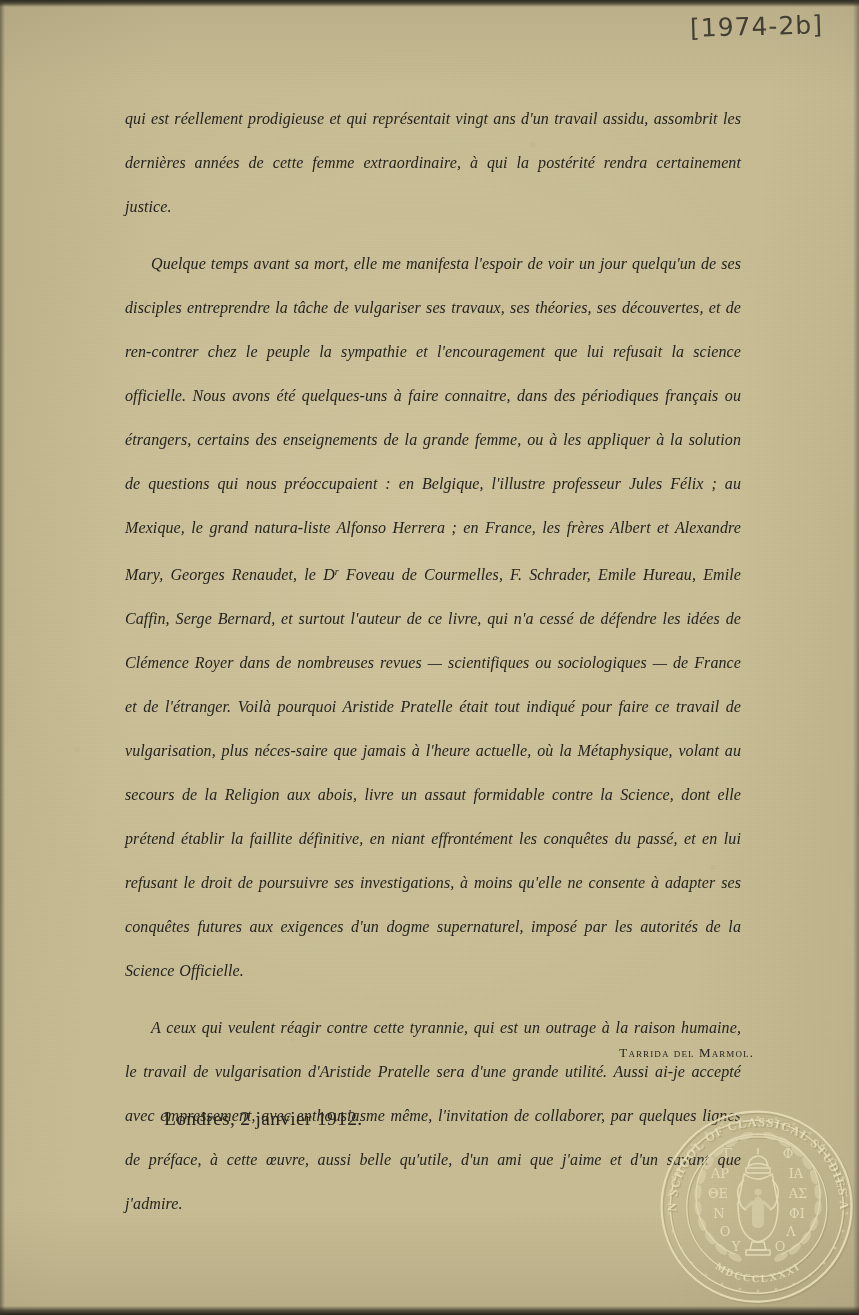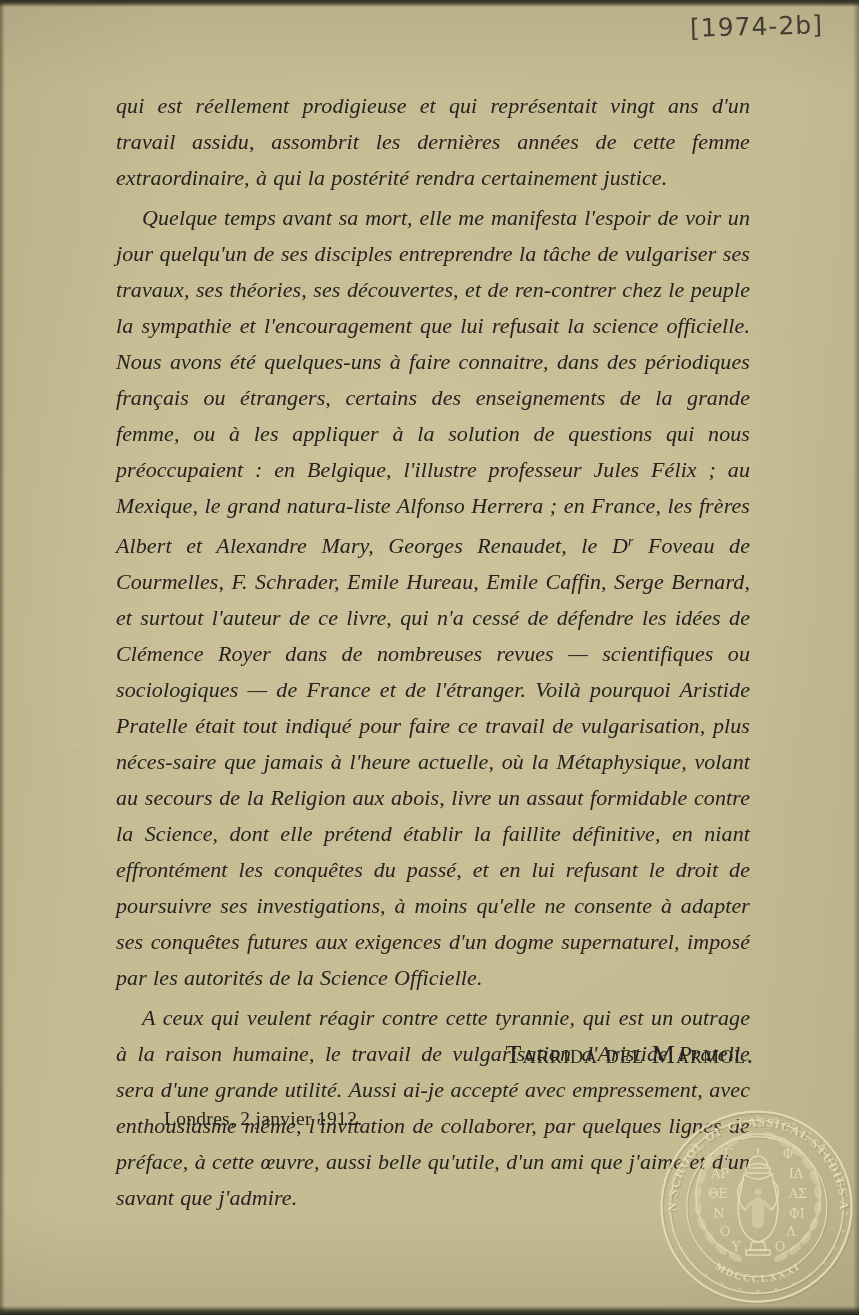--- a/index.html
+++ b/index.html
@@ -84,24 +84,24 @@
   
   #textblock {
     position: absolute;
     left: 112px;
     top: 84px;
     width: 642px;
     color: #24231f;
   }
 
   p.body {
-    margin: 4px;
+    margin: 13px;
     font-style: italic;
-    font-size: 22px;
-    line-height: 36px;
+    font-size: 16px;
+    line-height: 44px;
     text-align: justify;
     text-justify: inter-word;
     letter-spacing: 0.1px;
     word-spacing: 0.6px;
     text-indent: 0;
   }
   p.body.indent {
     text-indent: 26px;
   }
   p.body sup {
@@ -117,21 +117,21 @@
     top: 1040px;
     width: 642px;
     text-align: right;
     font-style: normal;
     font-size: 19px;
     color: #24231f;
   }
   #signature .smallcaps {
     font-variant: small-caps;
     letter-spacing: 1.1px;
-    font-size: 26px;
+    font-size: 13px;
     margin-top: 12px;
   }
 
   #place-date {
     position: absolute;
     left: 164px;
     top: 1108px;
     font-style: normal;
     font-size: 19.5px;
     letter-spacing: 0.3px;

